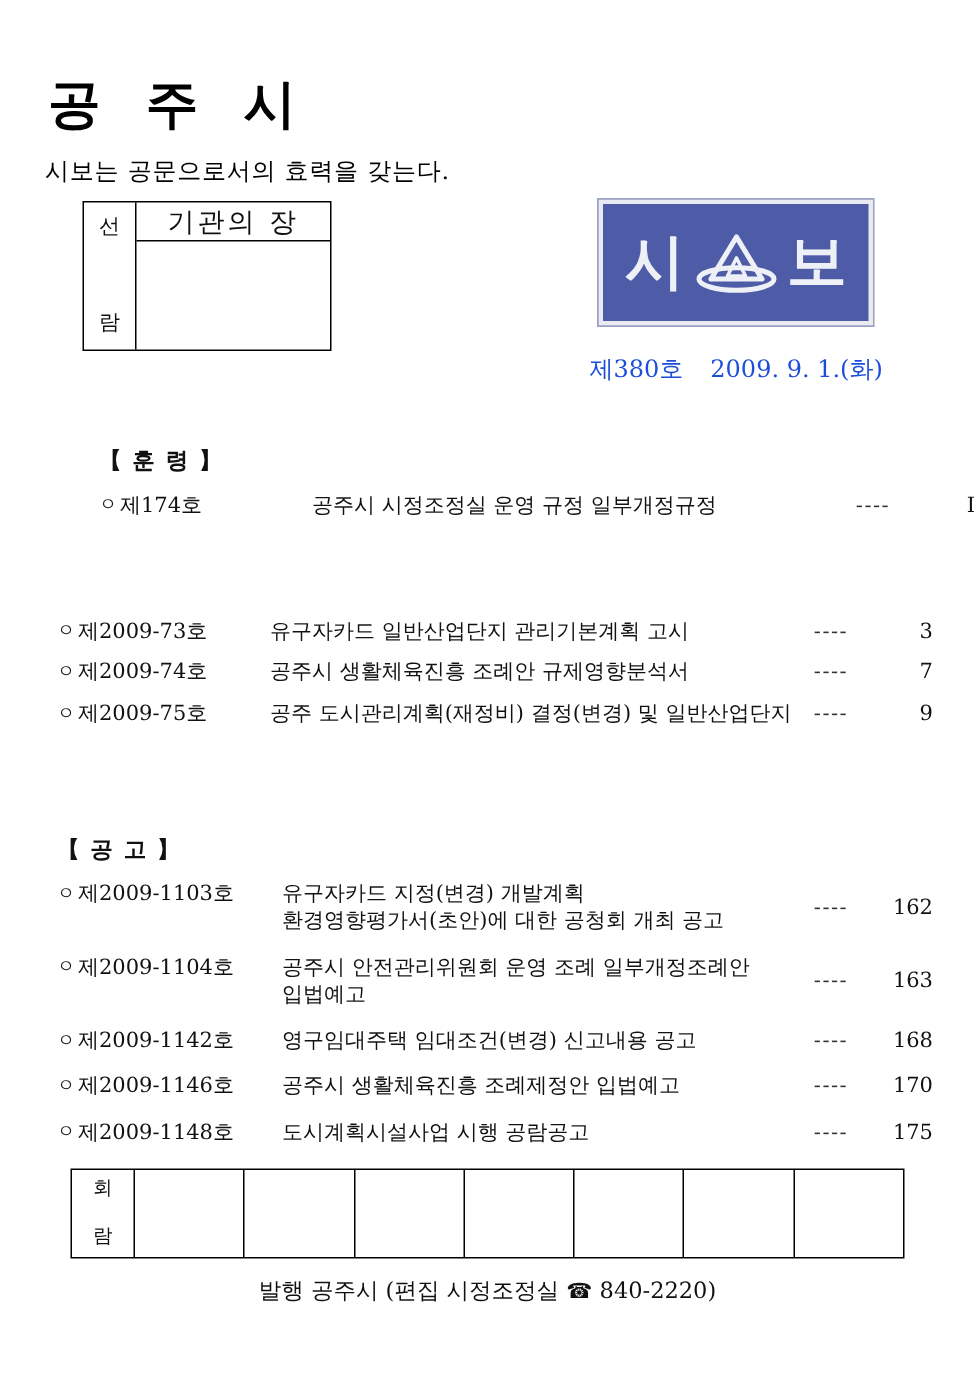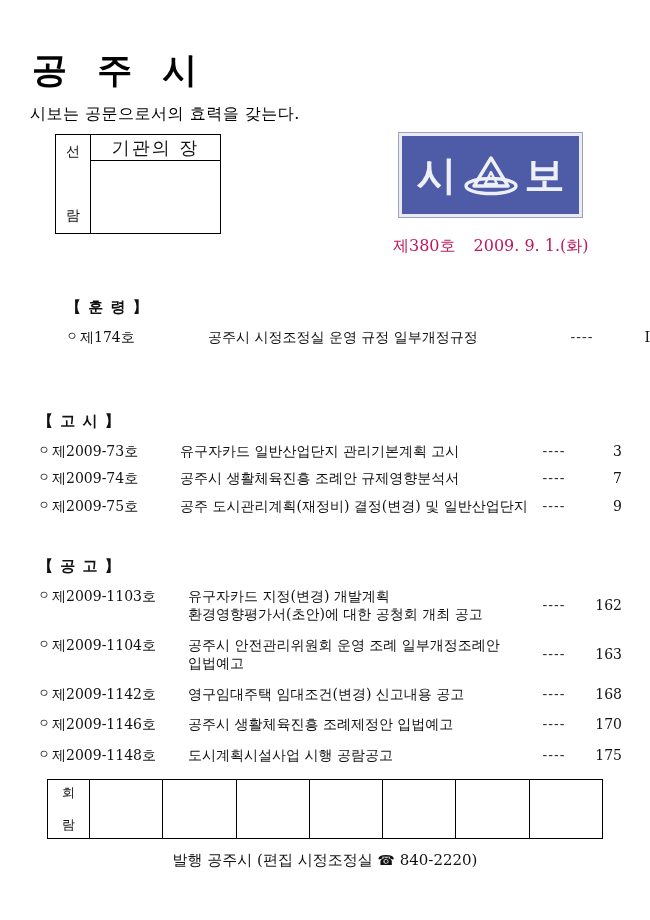--- a/index.html
+++ b/index.html
@@ -110,21 +110,21 @@
     position: relative;
   }
   .logo-emblem svg { display: block; }
 
   
   .issue-line {
     position: absolute;
     left: 393px;
     top: 236px;
     font-size: 16px;
-    color: #be185d;
+    color: #1d4ed8;
     white-space: nowrap;
   }
   .issue-line .issue-no { margin-right: 18px; }
 
   
   .section { position: absolute; left: 0; width: 650px; }
   .section-title {
     font-size: 15px;
     font-weight: bold;
     letter-spacing: 1px;
@@ -265,21 +265,20 @@
       <div class="entry-number">제174호</div>
       <div class="entry-title">
         <span>공주시 시정조정실 운영 규정 일부개정규정</span>
       </div>
       <div class="entry-dots">----</div>
       <div class="entry-page">I</div>
     </div>
   </div>
 
   <div class="section sec-gosi" style="top:412px;">
-    <div class="section-title">【 고    시 】</div>
 
     <div class="entry">
       <div class="entry-bullet">ㅇ</div>
       <div class="entry-number">제2009-73호</div>
       <div class="entry-title">
         <span>유구자카드 일반산업단지 관리기본계획 고시</span>
       </div>
       <div class="entry-dots">----</div>
       <div class="entry-page">3</div>
     </div>

